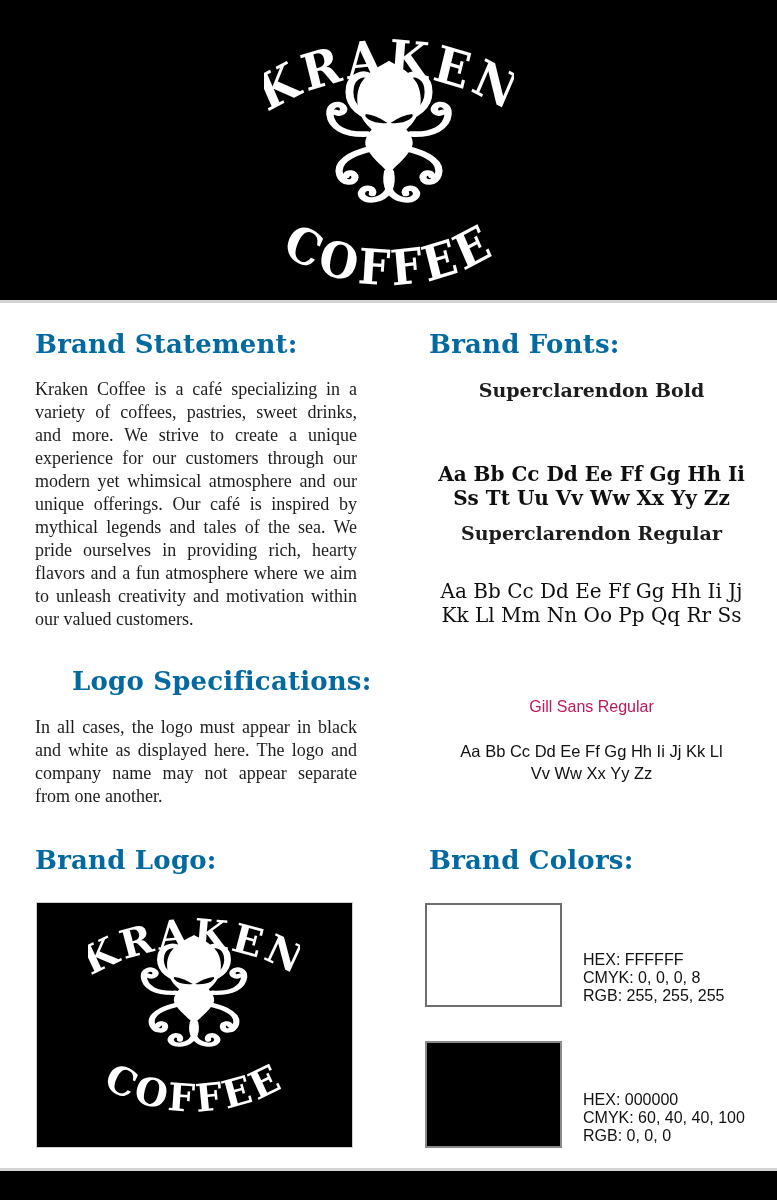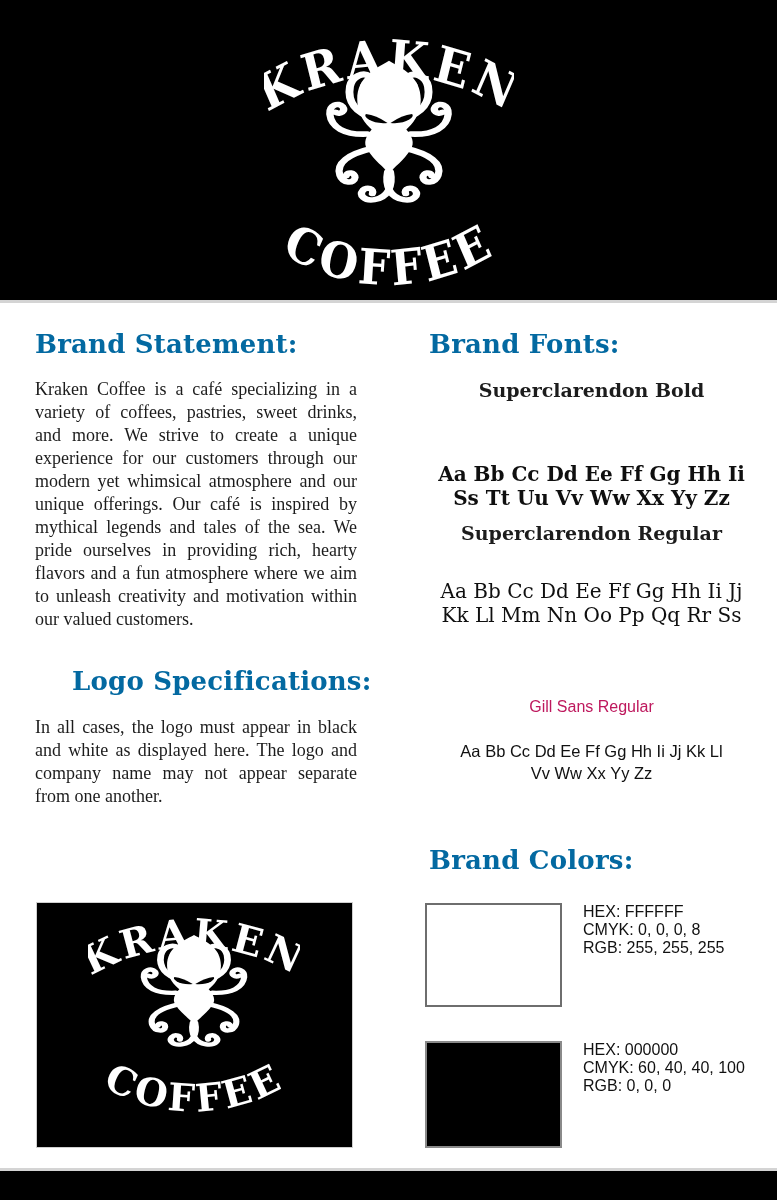--- a/index.html
+++ b/index.html
@@ -54,21 +54,21 @@
     position:absolute;left:37px;top:903px;width:315px;height:244px;
     background:#000;outline:1px solid #cfcfcf;
   }
   .logo-svg.boxed{left:51px;top:8px;width:212px;height:206px;}
   
   .swatch{position:absolute;left:425px;width:133px;box-sizing:content-box;border:2px solid #6e6e6e;}
   .swatch.w1{top:903px;height:100px;}
   .swatch.w2{top:1041px;height:103px;border-color:#8a8a8a;}
   .swatch-labels{
     position:absolute;left:583px;width:180px;display:flex;flex-direction:column;
-    justify-content:flex-start;font-size:16px;color:#111;
+    justify-content:flex-end;font-size:16px;color:#111;
   }
   .swatch-labels.r1{top:903px;height:102px;}
   .swatch-labels.r2{top:1041px;height:104px;}
   .swatch-labels div{white-space:nowrap;}
   
   .rule-bottom{position:absolute;left:0;top:1168px;width:777px;height:3px;background:#d4d4d4;}
   .bottom-bar{position:absolute;left:0;top:1171px;width:777px;height:29px;background:#000;}
 </style>
 </head>
 <body>
@@ -106,20 +106,21 @@
   </div>
 
   <h2 class="h-slab" style="left:35px;top:329px;">Brand Statement:</h2>
 
   <p class="copy" style="left:35px;top:378px;width:322px;">Kraken Coffee is a café specializing in a variety of coffees, pastries, sweet drinks, and more. We strive to create a unique experience for our customers through our modern yet whimsical atmosphere and our unique offerings. Our café is inspired by mythical legends and tales of the sea. We pride ourselves in providing rich, hearty flavors and a fun atmosphere where we aim to unleash creativity and motivation within our valued customers.</p>
 
   <h2 class="h-slab" style="left:35px;top:666px;margin-left:37px;">Logo Specifications:</h2>
 
   <p class="copy" style="left:35px;top:716px;width:322px;">In all cases, the logo must appear in black and white as displayed here. The logo and company name may not appear separate from one another.</p>
 
+  <h2 class="h-slab" style="left:35px;top:845px;">Brand Logo:</h2>
 
   <div class="logo-box">
     <svg class="logo-svg boxed" viewBox="0 64 360 344" preserveAspectRatio="none">
       <defs>
         <path id="arcTopB" d="M 27,161 A 341,341 0 0 1 333,161"></path>
         <path id="arcBotB" d="M 39,364 A 305,305 0 0 0 321,364"></path>
       </defs>
       <text class="arc-text" font-size="66" letter-spacing="6" text-anchor="middle">
         <textPath href="#arcTopB" startOffset="50%">KRAKEN</textPath>
       </text>

